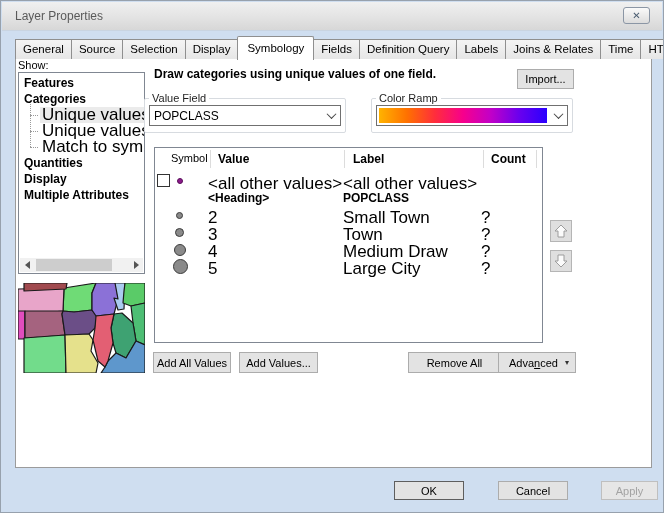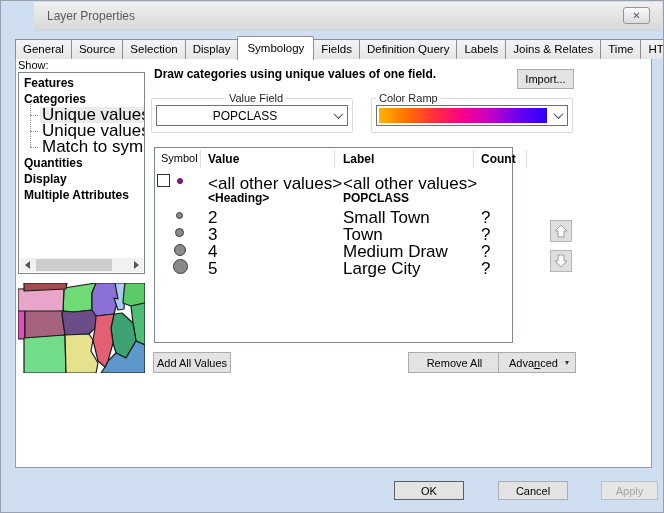--- a/index.html
+++ b/index.html
@@ -11,21 +11,20 @@
     background: #CFDEF0;
     border: 1px solid #97A1AD;
     overflow: hidden;
   }
 
   
   .titlebar {
     position:absolute; left:1px; top:1px; right:1px; height:29px;
     background: linear-gradient(180deg,#F0F0F0 0%,#E3E3E3 55%,#D7D7D7 100%);
     border-bottom:1px solid #C9D4E1;
-    margin-left:32px;
   }
   .titlebar .title { position:absolute; left:13px; top:7px; font-size:12px; color:#5A5A5A; }
   .close-btn {
     position:absolute; right:12px; top:5px; width:27px; height:17px;
     border:1px solid #8B96A5; border-radius:3px;
     background: linear-gradient(180deg,#FAFAFA,#DCDCDC);
     display:flex; align-items:center; justify-content:center;
     font-size:10px; font-weight:bold; color:#4A5C70; cursor:default;
   }
 
@@ -94,37 +93,37 @@
   .btn.disabled { color:#A3A3A3; border-color:#BFBFBF; background:#E6E6E6; }
   .btn.focused { border-color:#5E5E5E; }
 
   .import-btn { position:absolute; left:501px; top:10px; width:57px; height:20px; }
 
   fieldset.group {
     position:absolute; width:202px; height:41px;
     border:1px solid #D7DBE0; border-radius:2px; background:transparent;
   }
   fieldset.group legend { font-size:11px; color:#1E1E1E; margin-left:4px; padding:0 3px; }
-  .group-vf { left:135px; top:33px;text-align:center; }
+  .group-vf { left:128px; top:33px; }
   .group-cr { left:355px; top:33px; }
 
   .combo {
     position:absolute; left:4px; top:1px; width:192px; height:21px;
     background:#fff; border:1px solid #707070; display:flex; align-items:center;
   }
   .combo .combo-text { flex:1; padding-left:4px; font-size:12px; white-space:nowrap; overflow:hidden; }
   .combo .chev { width:18px; display:flex; align-items:center; justify-content:center; }
   .chevron { width:7px; height:7px; border-right:1.5px solid #444; border-bottom:1.5px solid #444;
              transform: rotate(45deg) translate(-1px,-1px); }
   .ramp-bar { flex:1; height:15px; margin:0 2px 0 2px; }
 
   
   .symtable {
-    position:absolute; left:138px; top:88px; width:359px; height:196px;
-    background:#fff; border:1px solid #808792;
+    position:absolute; left:138px; top:88px; width:389px; height:196px;
+    background:#fff; border:1px solid #808792;padding-left:10px;
   }
   .thead { position:relative; height:22px; }
   .th { position:absolute; top:4px; font-size:11px; white-space:nowrap; }
   .th.b { font-weight:bold; font-size:12px; }
   .th-sym { left:6px; } .th-val { left:53px; } .th-lab { left:188px; } .th-cnt { left:326px; }
   .vsep { position:absolute; top:2px; height:18px; width:1px; background:#DCDCDC; }
 
   .trows { position:absolute; left:0; top:25px; right:0; }
   .trow { position:relative; height:17px; }
   .cell { position:absolute; top:1px; font-size:17px; white-space:nowrap; }
@@ -321,20 +320,21 @@
         <path d="M8 2 L14 8 H11 V14 H5 V8 H2 Z" fill="#FBFBFB" stroke="#9C9C9C"></path>
       </svg>
     </div>
     <div class="move-btn move-down">
       <svg width="16" height="16" viewBox="0 0 16 16">
         <path d="M8 14 L2 8 H5 V2 H11 V8 H14 Z" fill="#FBFBFB" stroke="#9C9C9C"></path>
       </svg>
     </div>
 
     <div class="btn act a1">Add All Values</div>
+    <div class="btn act a2">Add Values...</div>
     <div class="btn act a4">Remove All</div>
     <div class="btn act a5">
       <span><span>Adva</span><span class="mn">n</span><span>ced</span></span>
       <span class="dd-arrow">▾</span>
     </div>
   </div>
 
   <div class="btn dlg-btn ok-btn focused">OK</div>
   <div class="btn dlg-btn cancel-btn">Cancel</div>
   <div class="btn dlg-btn apply-btn disabled">Apply</div>

